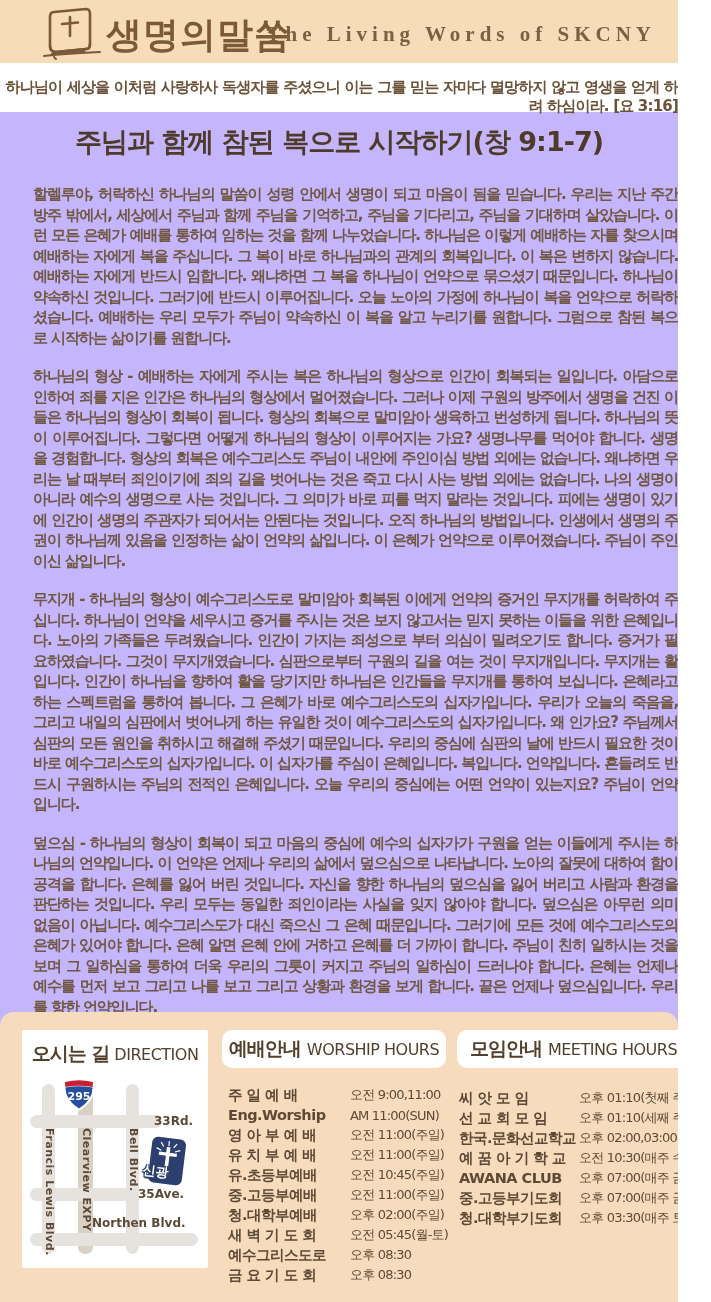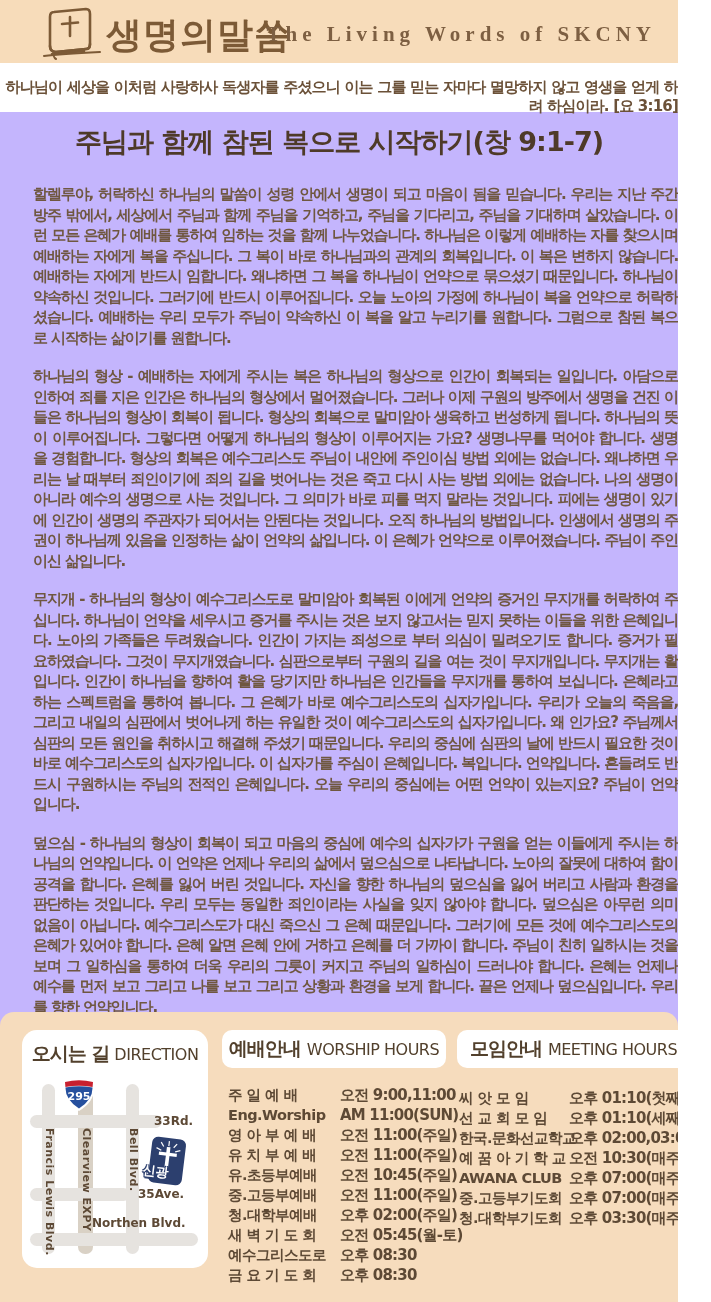--- a/index.html
+++ b/index.html
@@ -45,21 +45,21 @@
   
   .footer {
     position:absolute; top:1012px; left:0; right:0; bottom:0;
     background:#f6dcbd; border-radius:14px 14px 0 0;
   }
   .col-title-ko { font-size:19px; font-weight:bold; color:#52402c; letter-spacing:-1px; }
   .col-title-en { font-size:16px; color:#52402c; letter-spacing:-0.5px; }
   
   .dir-box {
     position:absolute; left:22px; top:18px; width:186px; height:238px;
-    background:#ffffff; border-radius:15px;
+    background:#ffffff; border-radius:2px;
   }
   .dir-title { position:absolute; top:11px; left:0; right:0; text-align:center; }
   .map { position:absolute; left:0; top:40px; right:0; bottom:0; }
   .road-v { position:absolute; width:13px; top:14px; bottom:14px; background:#e6e3df; border-radius:7px; }
   .road-v.francis { left:20px; }
   .road-v.clearview { left:56px; width:15px; background:#d9d1c5; }
   .road-v.bell { left:104px; }
   .road-h { position:absolute; height:13px; background:#e6e3df; border-radius:7px; left:8px; }
   .road-h.r33 { top:45px; width:132px; }
   .road-h.r35 { top:118px; width:100px; }
@@ -98,22 +98,22 @@
   .sched-worship { left:228px; top:73px; width:222px; }
   .sched-meeting { left:459px; top:76px; width:240px; }
   .srow { display:flex; height:20px; align-items:center; }
   .srow .name {
     font-size:14.5px; font-weight:bold; color:#5d4935; letter-spacing:-0.5px;
     white-space:pre; flex:0 0 auto;
   }
   .sched-worship .srow .name { width:106px; }
   .sched-meeting .srow .name { width:104px; }
   .srow .time {
-    font-size:15px; font-weight:bold; color:#5d4935; letter-spacing:-0.8px;
-    white-space:pre; margin-left:6px;
+    font-size:13px; font-weight:normal; color:#5d4935; letter-spacing:-0.8px;
+    white-space:pre; margin-left:16px;
   }
 </style>
 </head>
 <body>
 
 <div class="page">
 
   <div class="header">
     <span class="book-icon">
       <svg width="64" height="54" viewBox="0 0 64 54">

